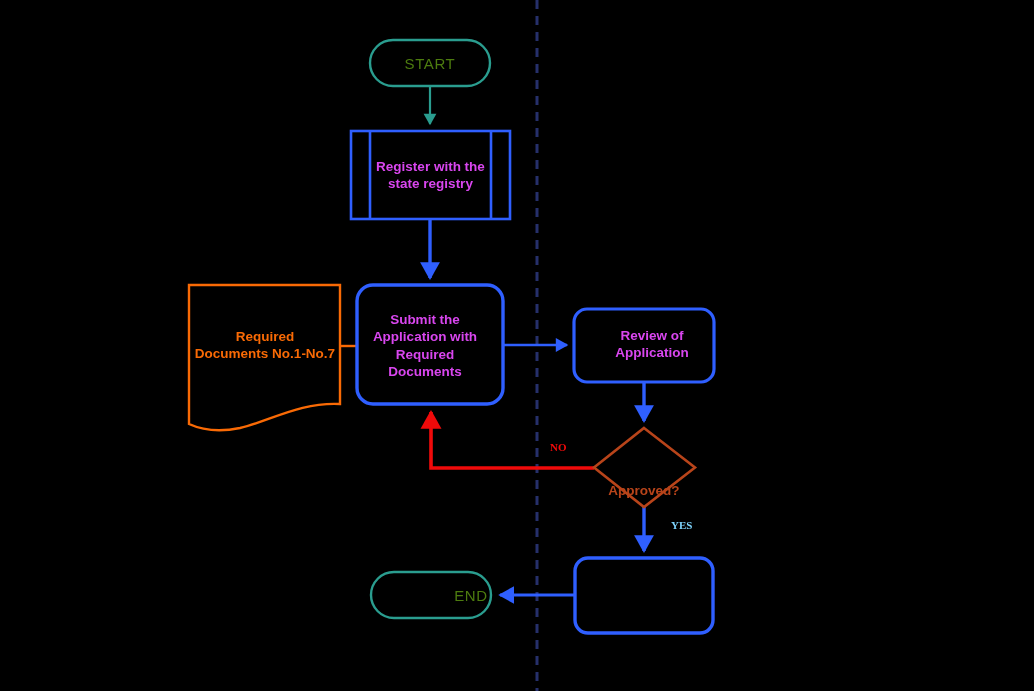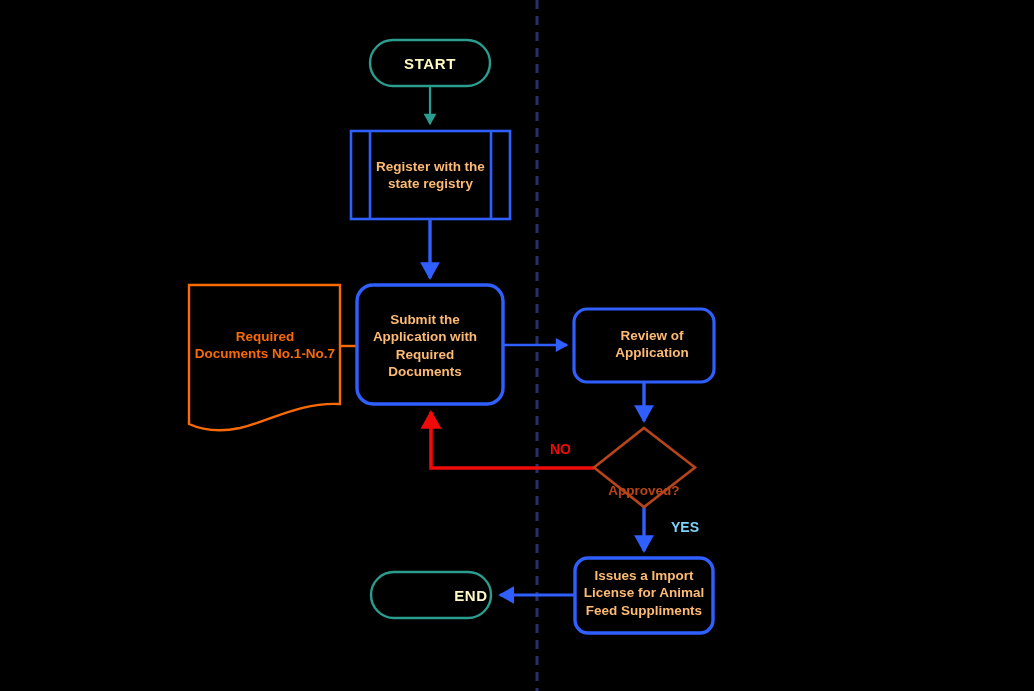--- a/index.html
+++ b/index.html
@@ -26,44 +26,44 @@
   .node-label {
     position: absolute;
     text-align: center;
     line-height: 1.28;
     white-space: pre-line;
     font-family: "Liberation Sans", sans-serif;
     pointer-events: none;
   }
   .terminator-label {
     font-size: 15px;
-    font-weight: bold;
+    font-weight: normal;
     letter-spacing: 0.6px;
-    color: #fef9c3;
+    color: #4d7c0f;
   }
   .process-label {
     font-size: 13.5px;
     font-weight: bold;
-    color: #fdba74;
+    color: #d946ef;
   }
   .doc-label {
     font-size: 13.5px;
     font-weight: bold;
     color: #f96a05;
   }
   .decision-label {
     font-size: 13.5px;
     font-weight: bold;
     color: #b8441a;
   }
   .edge-label {
     position: absolute;
-    font-size: 14px;
+    font-size: 11px;
     font-weight: bold;
-    font-family: Liberation Sans, sans-serif;
+    font-family: Liberation Serif, serif;
     pointer-events: none;
   }
   .edge-label-no { color: #f00a0a; }
   .edge-label-yes { color: #7dd3fc; margin-left: 16px; }
 </style>
 </head>
 <body>
 
 <div id="canvas">
 
@@ -132,23 +132,20 @@
   <div class="node-label process-label" style="left:357px; top:311px; width:136px;">Submit the
 Application with
 Required
 Documents</div>
 
   <div class="node-label process-label" style="left:574px; top:327px; width:156px;text-align:center;">Review of
 Application</div>
 
   <div class="node-label decision-label" style="left:589px; top:482px; width:110px;">Approved?</div>
 
-  <div class="node-label process-label" style="left:574px; top:567px; width:140px;">Issues a Import
-License for Animal
-Feed Suppliments</div>
 
   <div class="node-label terminator-label" style="left:371px; top:586px; width:120px;padding-left:40px;">END</div>
 
   <div class="edge-label edge-label-no" style="left:550px; top:441px;">NO</div>
 
   <div class="edge-label edge-label-yes" style="left:655px; top:519px;">YES</div>
 
 </div>
 
 </body></html>

